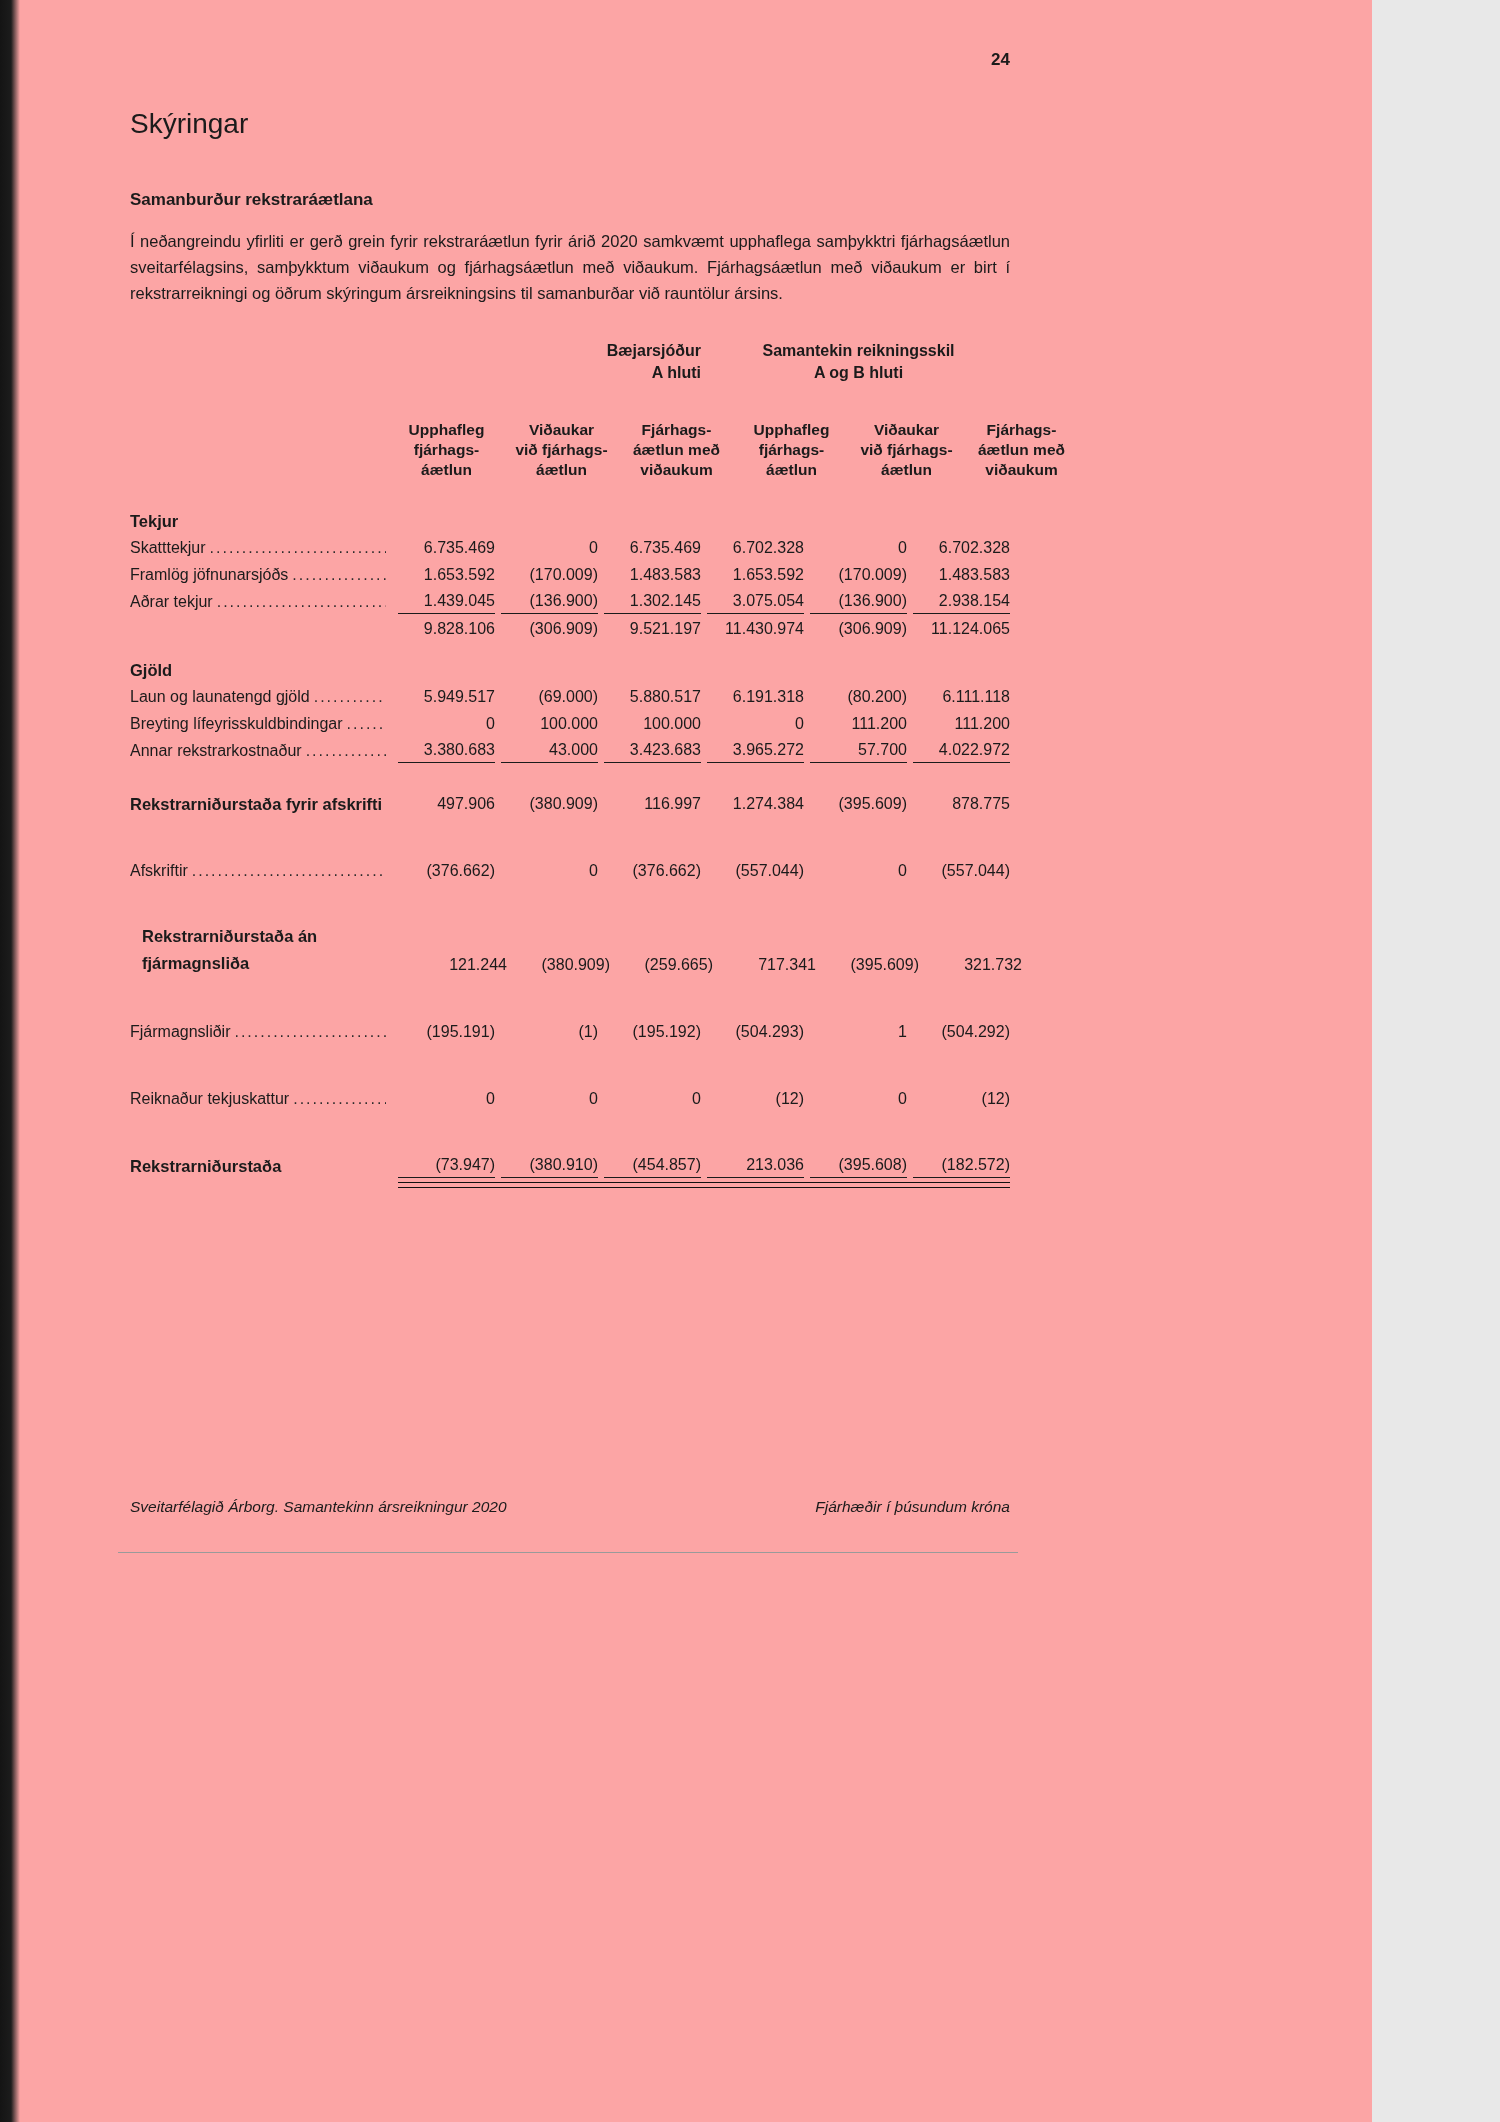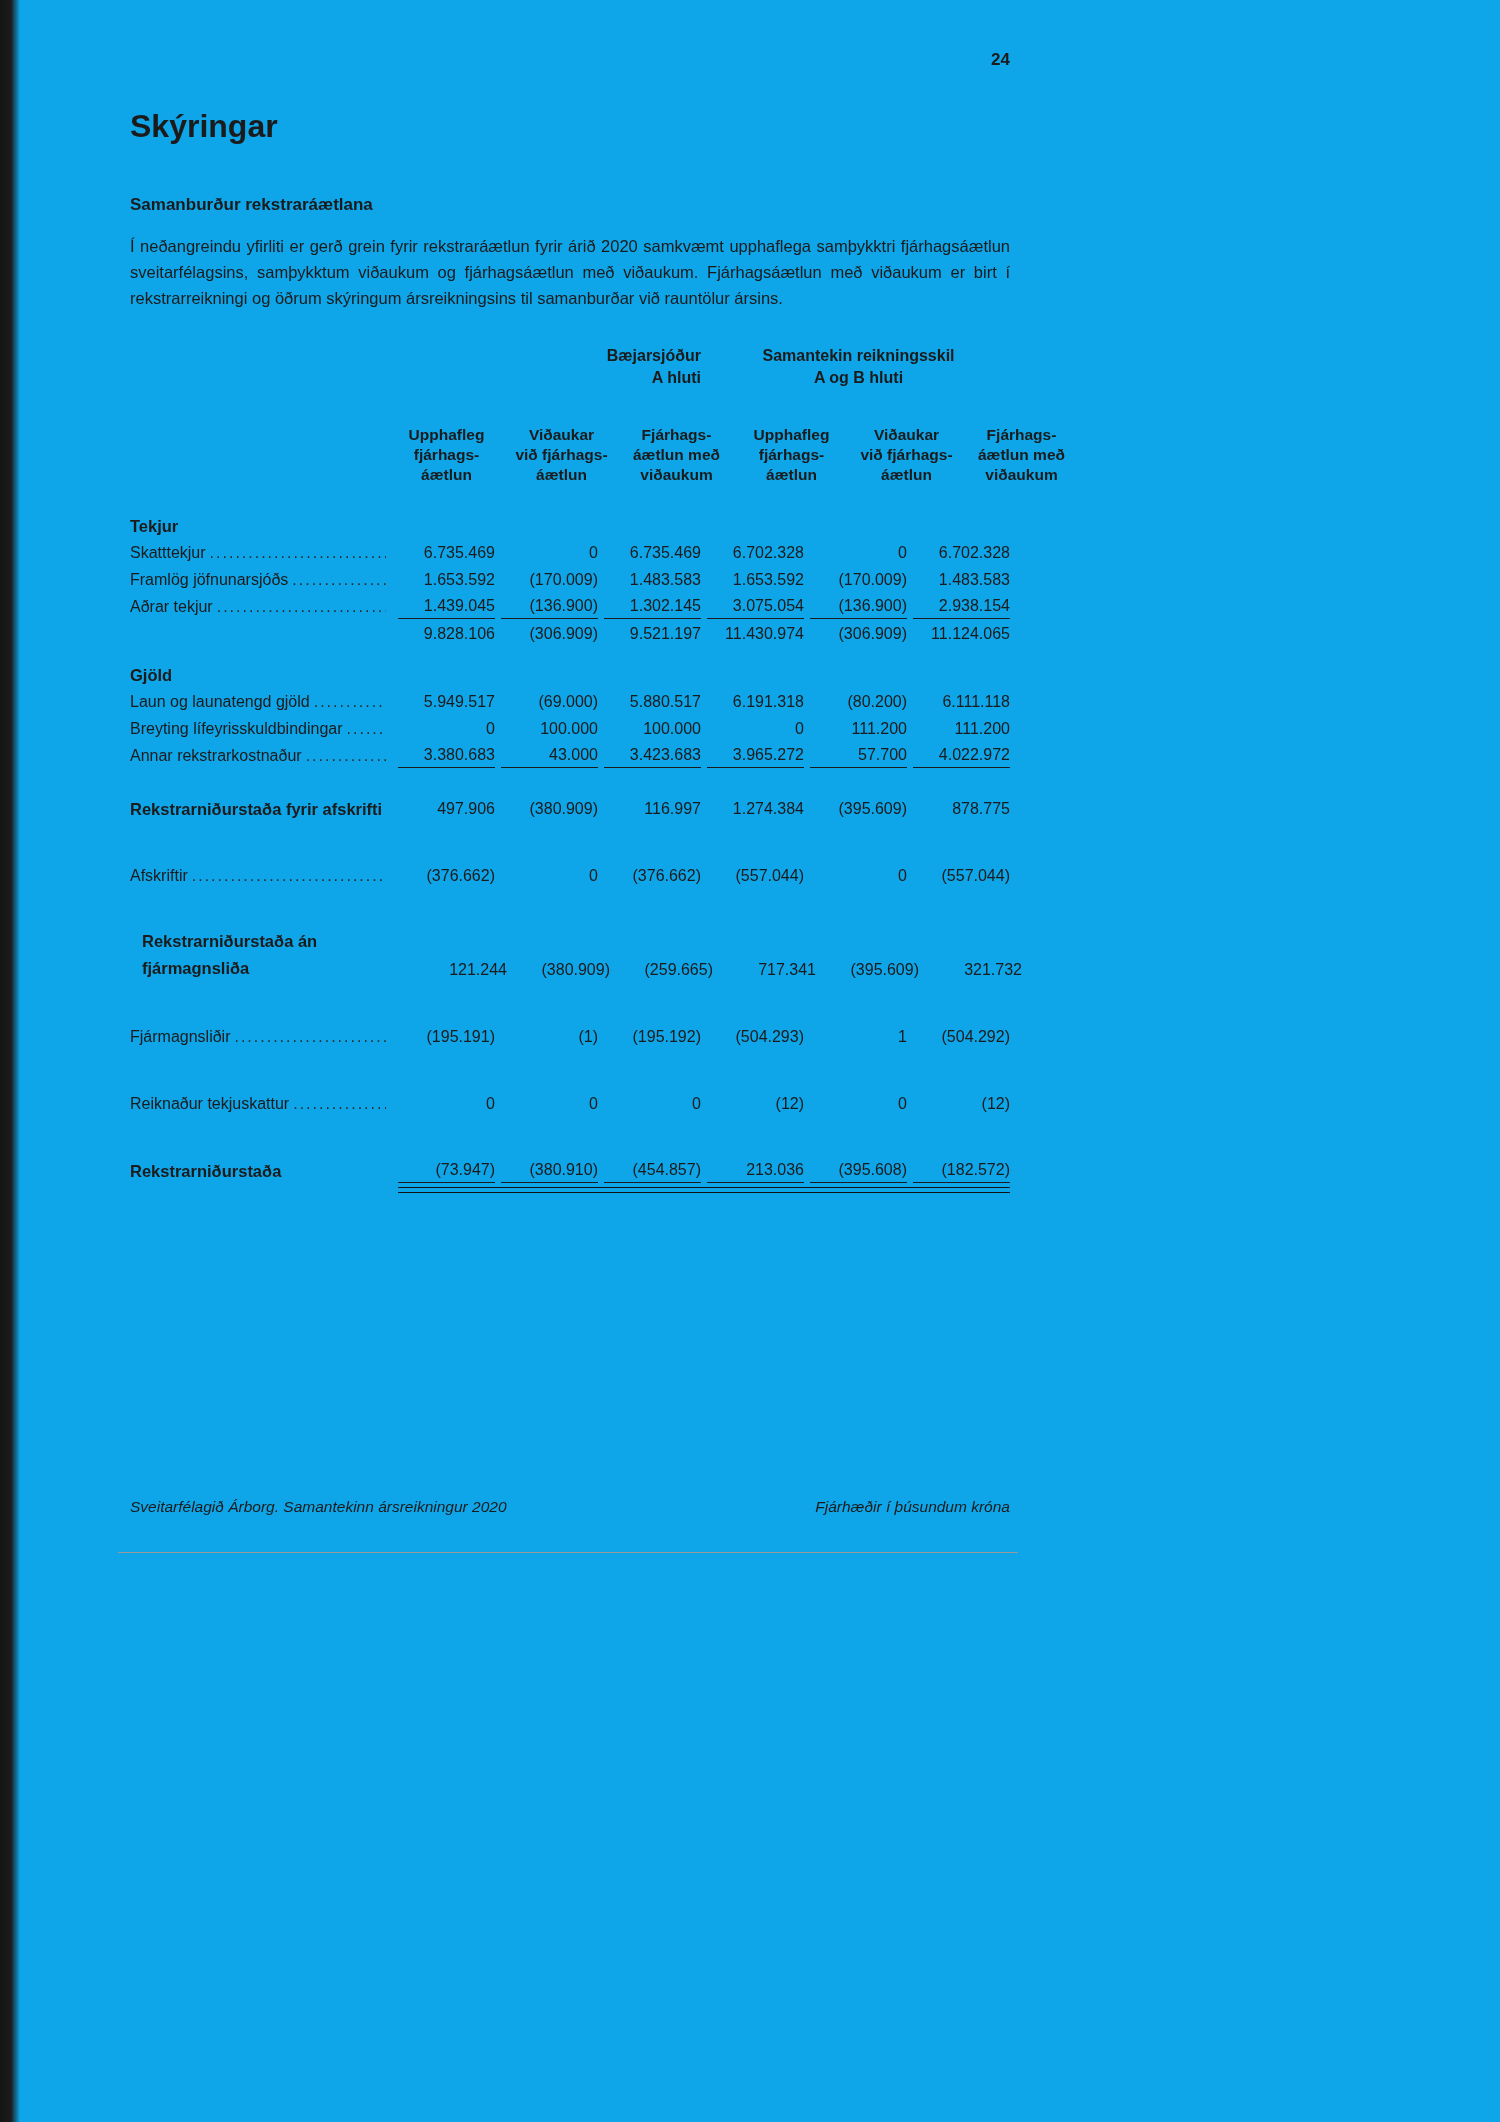--- a/index.html
+++ b/index.html
@@ -1,33 +1,33 @@
 <!DOCTYPE html>
 <html><head>
 <meta charset="utf-8">
 <style>
   html,body{margin:0;padding:0;background:#e8e8e8;}
   .page{
     position:relative;
-    width:1500px;height:2122px;
-    background:#0ea5e9;
+    width:1372px;height:2122px;
+    background:#fca5a5;
     font-family:"Liberation Sans", sans-serif;
     color:#1b1b1b;
     overflow:hidden;
   }
   .scan-edge{
     position:absolute;left:0;top:0;height:100%;width:20px;
     background:linear-gradient(to right,#141414 0%,#1c1c1c 55%,rgba(40,40,40,0) 100%);
   }
   .page-number{
     position:absolute;top:50px;left:130px;width:880px;
     text-align:right;font-weight:bold;font-size:17px;
   }
   .content{position:absolute;left:130px;top:0;width:880px;}
-  .doc-title{margin:108px 0 0 0;font-size:32px;font-weight:bold;}
+  .doc-title{margin:108px 0 0 0;font-size:28px;font-weight:normal;}
   .section-heading{margin:50px 0 0 0;font-size:17px;font-weight:bold;}
   .intro{margin:18px 0 0 0;font-size:16.5px;line-height:26px;text-align:justify;}
   .group-headers{
     display:grid;grid-template-columns:repeat(6,97px);column-gap:6px;
     margin-left:268px;margin-top:34px;
     font-weight:bold;font-size:16px;line-height:22px;text-align:center;
   }
   .group-a{grid-column:1/4;text-align:right;}
   .group-b{grid-column:4/7;}
   .col-headers{

